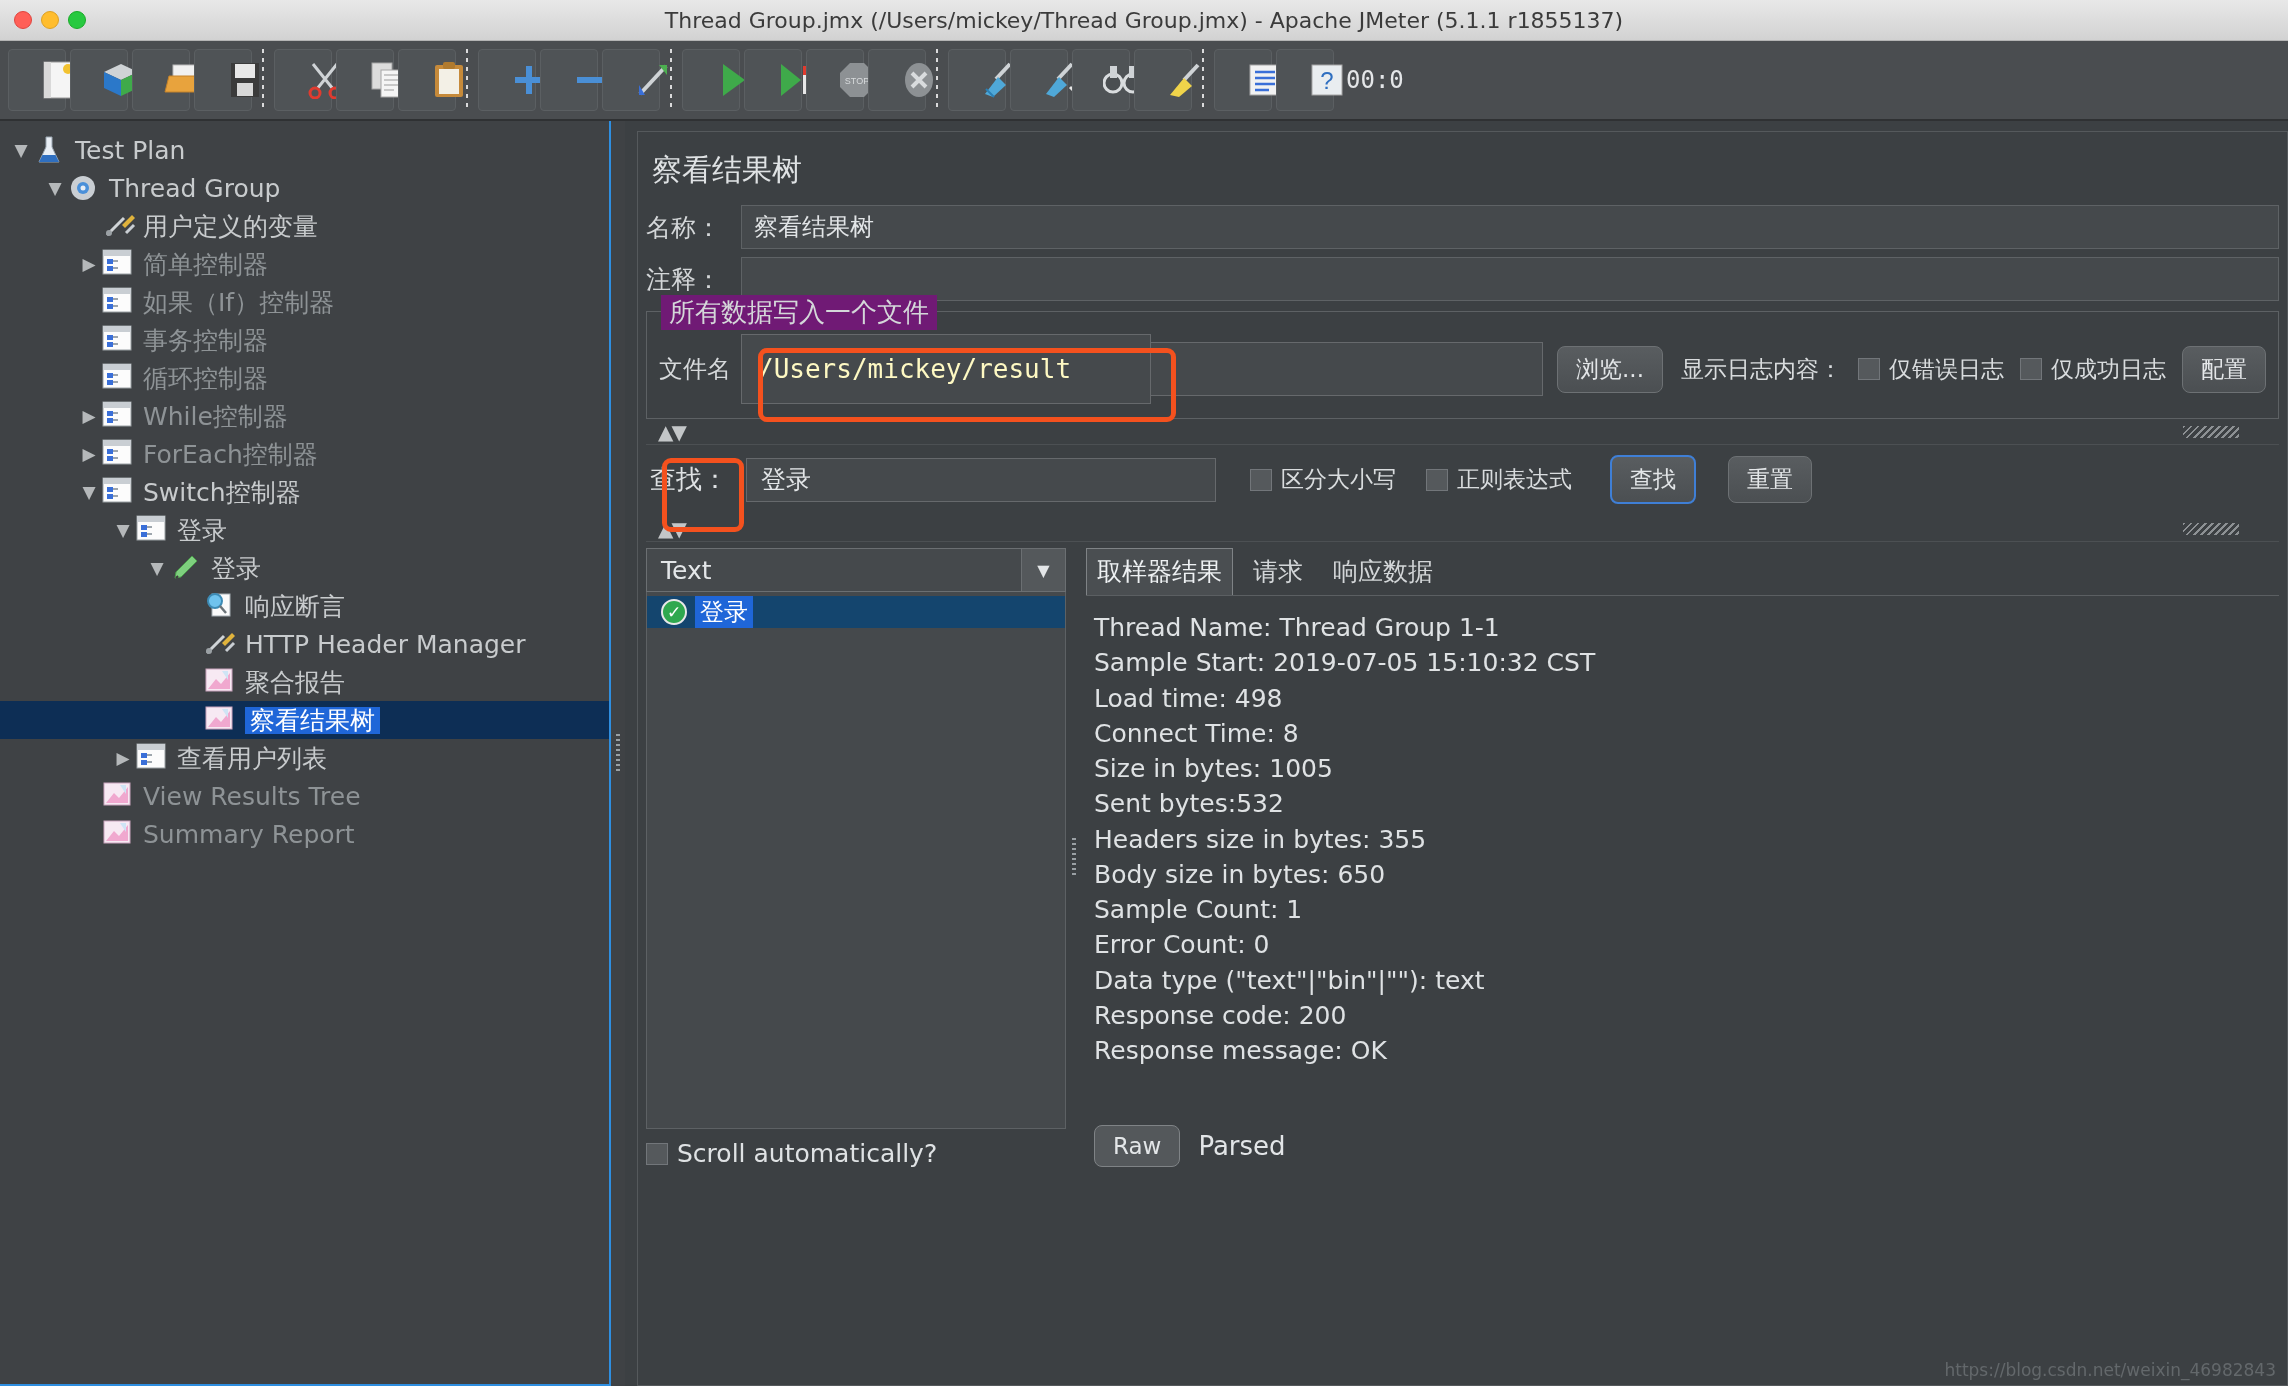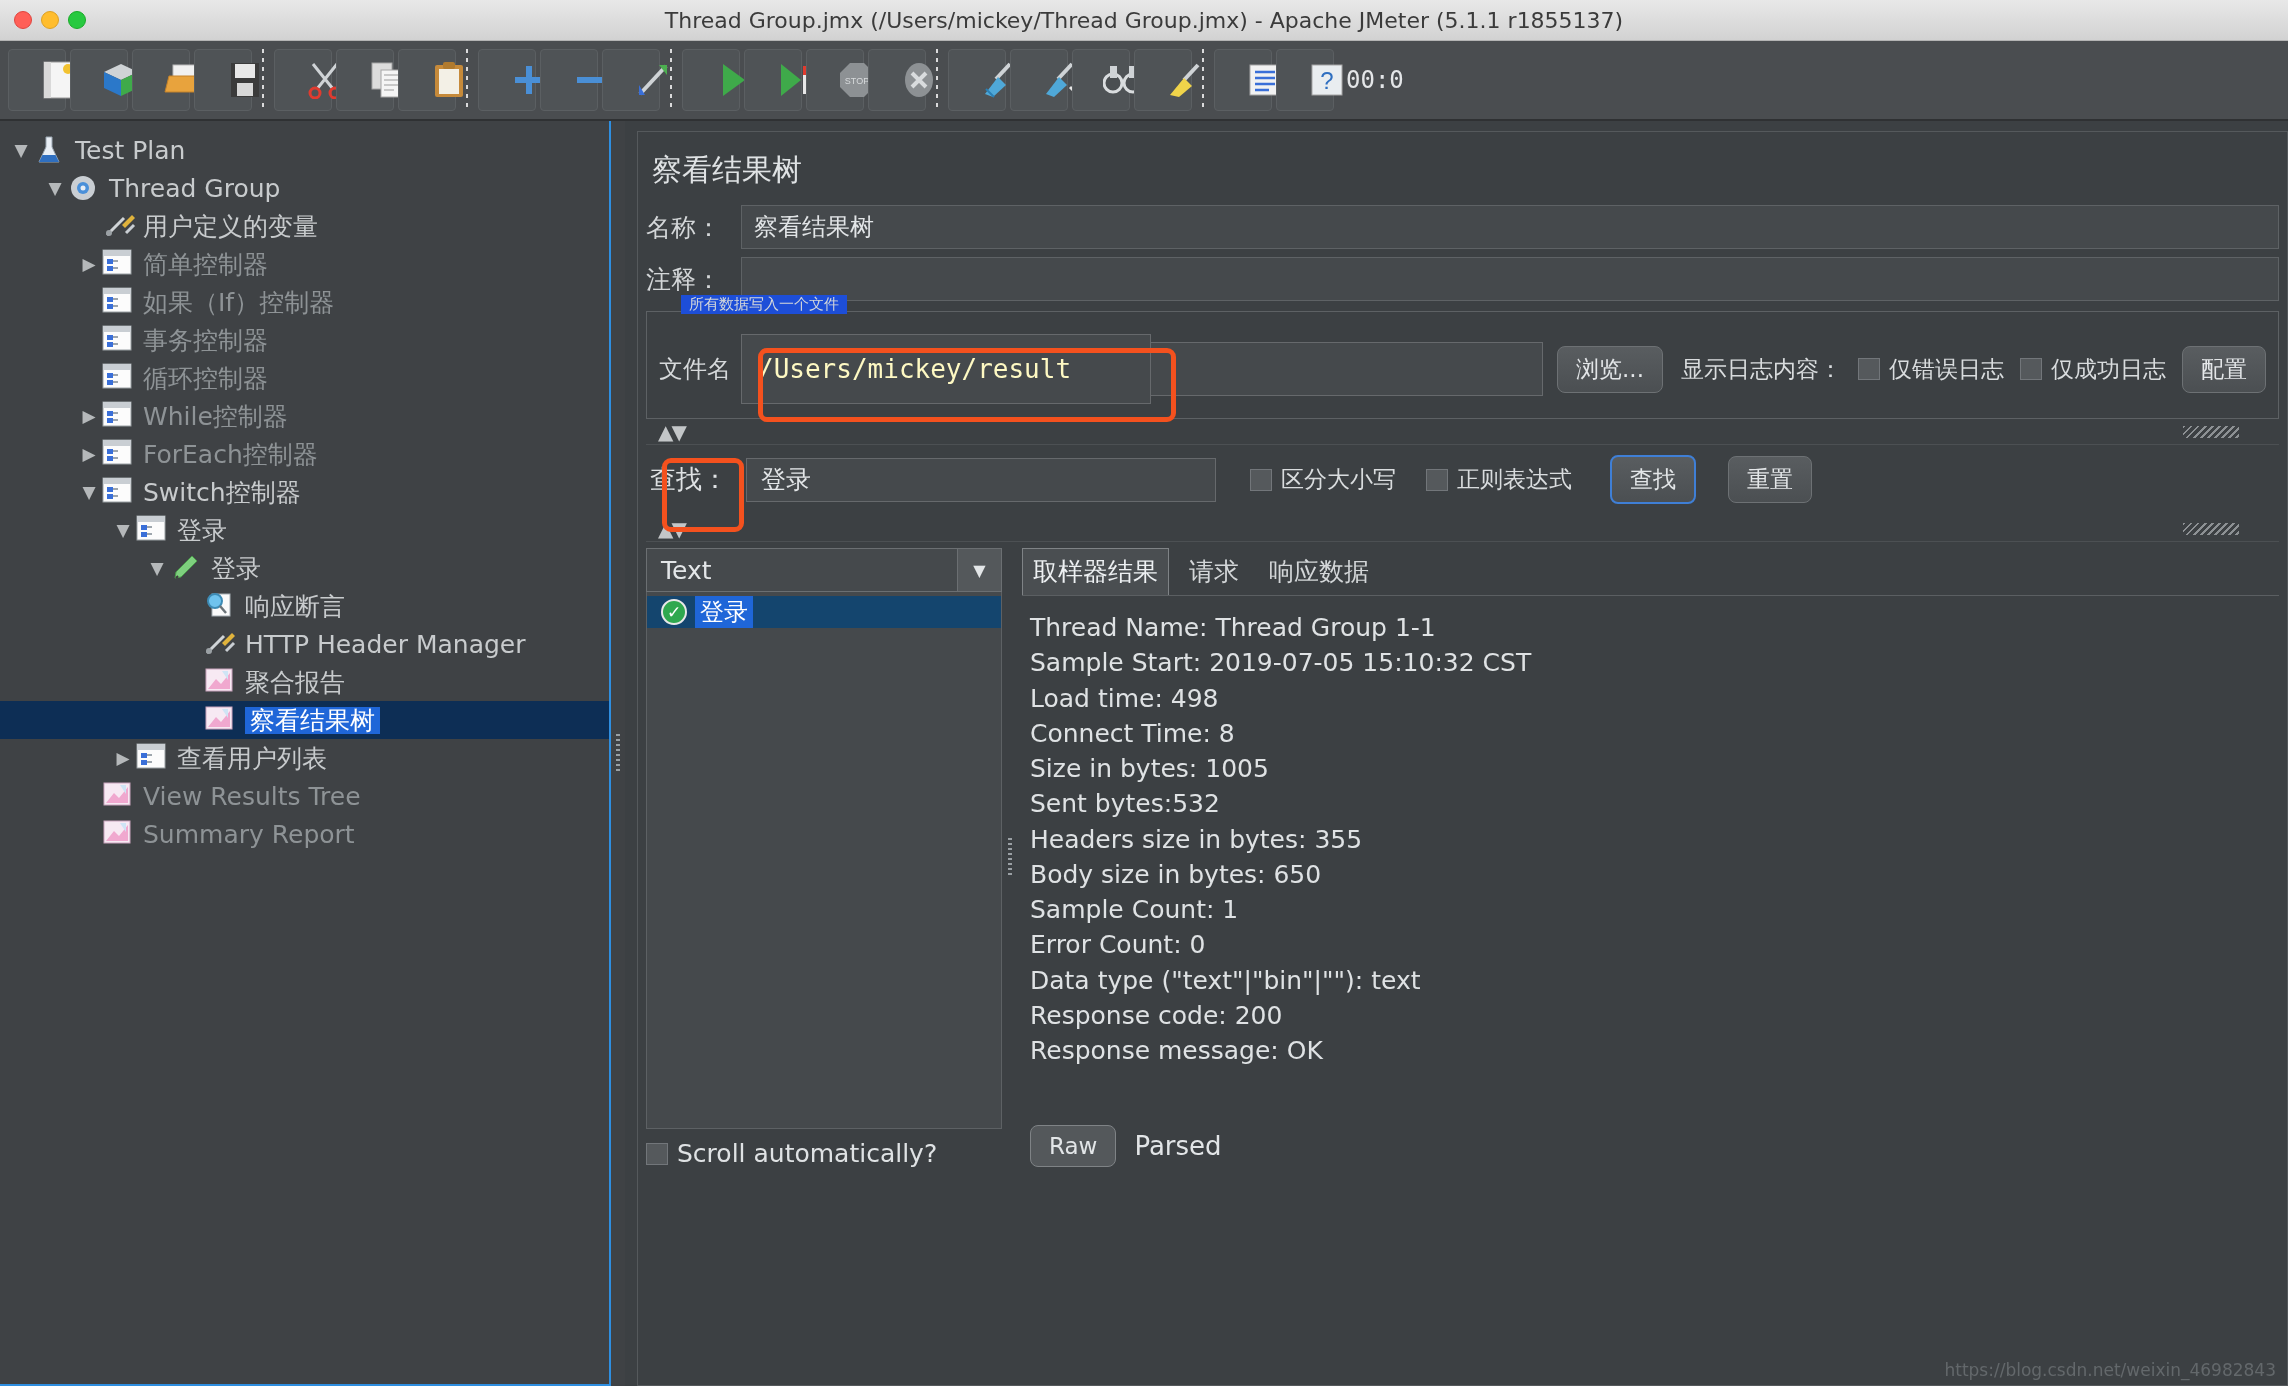--- a/index.html
+++ b/index.html
@@ -105,22 +105,22 @@
     border:1px solid #5e6265; color:#e2e5e7;
     font-size:24px; display:flex; align-items:center;
     padding-left: 12px;
   }
   .finput.empty { color:#8f9397; }
   .group {
     border:1px solid #5d6164; margin-top: 10px; position:relative;
     padding: 22px 12px 14px 12px;
   }
   .group > .legend {
-    position:absolute; top:-17px; left:14px; background:#1d4ed8;
-    padding: 0 8px; font-size:15px; color:#d4d7d9;margin-left:20px;
+    position:absolute; top:-17px; left:14px; background:#701a75;
+    padding: 0 8px; font-size:26px; color:#d4d7d9;
   }
   .filerow { display:flex; align-items:center; gap:0; }
   .filelabel { font-size:24px; color:#d6d9db; margin-right: 10px; white-space:nowrap;}
   .filefield {
     flex:1; height:70px; background:#45494c; border:1px solid #66696c;
     display:flex; align-items:center; padding-left: 16px;
     color:#fef9c3; font-size:26px;
     font-family:"DejaVu Sans Mono","Liberation Mono",monospace;
   }
   .hl-box {
@@ -151,21 +151,21 @@
     margin-right: 40px;
   }
   .searchrow { display:flex; align-items:center; gap:14px; padding: 10px 0 6px 0; position:relative;}
   .searchlabel { font-size:26px; color:#dfe2e4; padding: 6px 4px; }
   .searchinput {
     width: 470px; height:44px; background:#45494c; border:1px solid #66696c;
     display:flex; align-items:center; padding-left:14px; color:#e3e6e8; font-size:25px;
   }
   
   .bottomsplit { display:flex; height: 620px; margin-top: 6px; }
-  .leftres { width: 356px; display:flex; flex-direction:column; }
+  .leftres { width: 420px; display:flex; flex-direction:column; }
   .combo {
     height:44px; background:#45494c; border:1px solid #6b6f72;
     display:flex; align-items:center; justify-content:space-between;
     color:#e3e6e8; font-size:25px; padding-left:14px;
   }
   .combo .arrowbox {
     width:44px; height:100%; background:#54585b; border-left:1px solid #6b6f72;
     display:flex; align-items:center; justify-content:center; font-size:16px;
   }
   .restree { flex:1; background:#45494c; border:1px solid #5d6164; border-top:none; padding-top:4px;}

